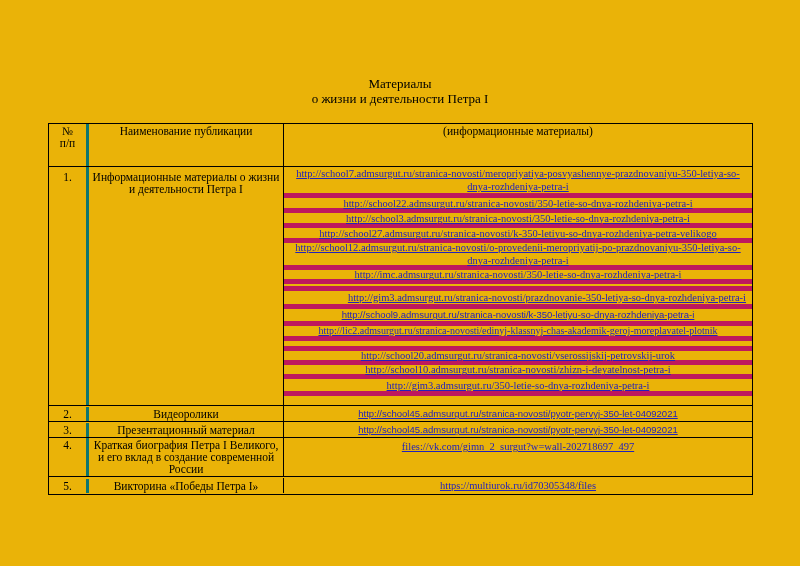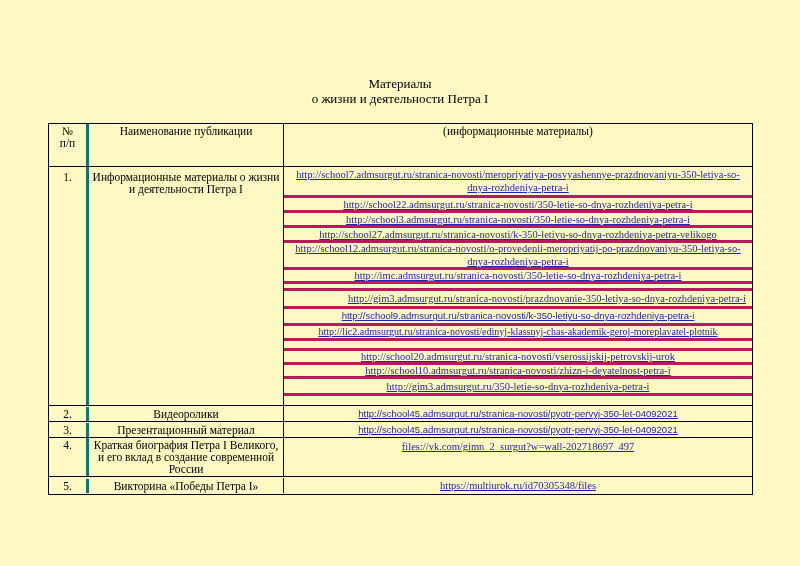--- a/index.html
+++ b/index.html
@@ -1,19 +1,19 @@
 <!DOCTYPE html>
 <html style="--link: #2222bb;"><head>
 <meta charset="utf-8">
 <style>
   html,body{margin:0;padding:0;background:#fff;}
   .page{
     position:relative;
     width:800px;height:566px;
-    background:#fef9c3;
+    background:#eab308;
     overflow:hidden;
     font-family:"Liberation Serif","DejaVu Serif",serif;
     color:#000;
   }
   .doc-title{
     padding-top:77px;
     text-align:center;
     font-size:13px;
     line-height:1.12;
   }
@@ -28,21 +28,21 @@
   .tr:first-child{border-top:none;}
   .td{box-sizing:border-box;padding:1px 2px;}
   .c1{width:37px;flex:0 0 37px;text-align:center;}
   .c2{width:197px;flex:0 0 197px;border-left:3px solid #0f766e;text-align:center;}
   .c3{flex:1 1 auto;border-left:1px solid #000;text-align:center;min-width:0;}
   .hdr{height:42px;}
   .top-pad{padding-top:4px;}
   .links-stack{padding:0;display:flex;flex-direction:column;}
   .subrow{
     display:flex;align-items:center;justify-content:center;
-    border-bottom:3px solid #be185d;
+    border-bottom:5px solid #be185d;
     box-sizing:border-box;
     padding:0 6px;
   }
   .subrow.last{border-bottom:none;}
   .lnk{
     color:var(--link,#2222bb);
     text-decoration:underline;
     font-size:10.5px;
     line-height:1.25;
     word-break:normal;

